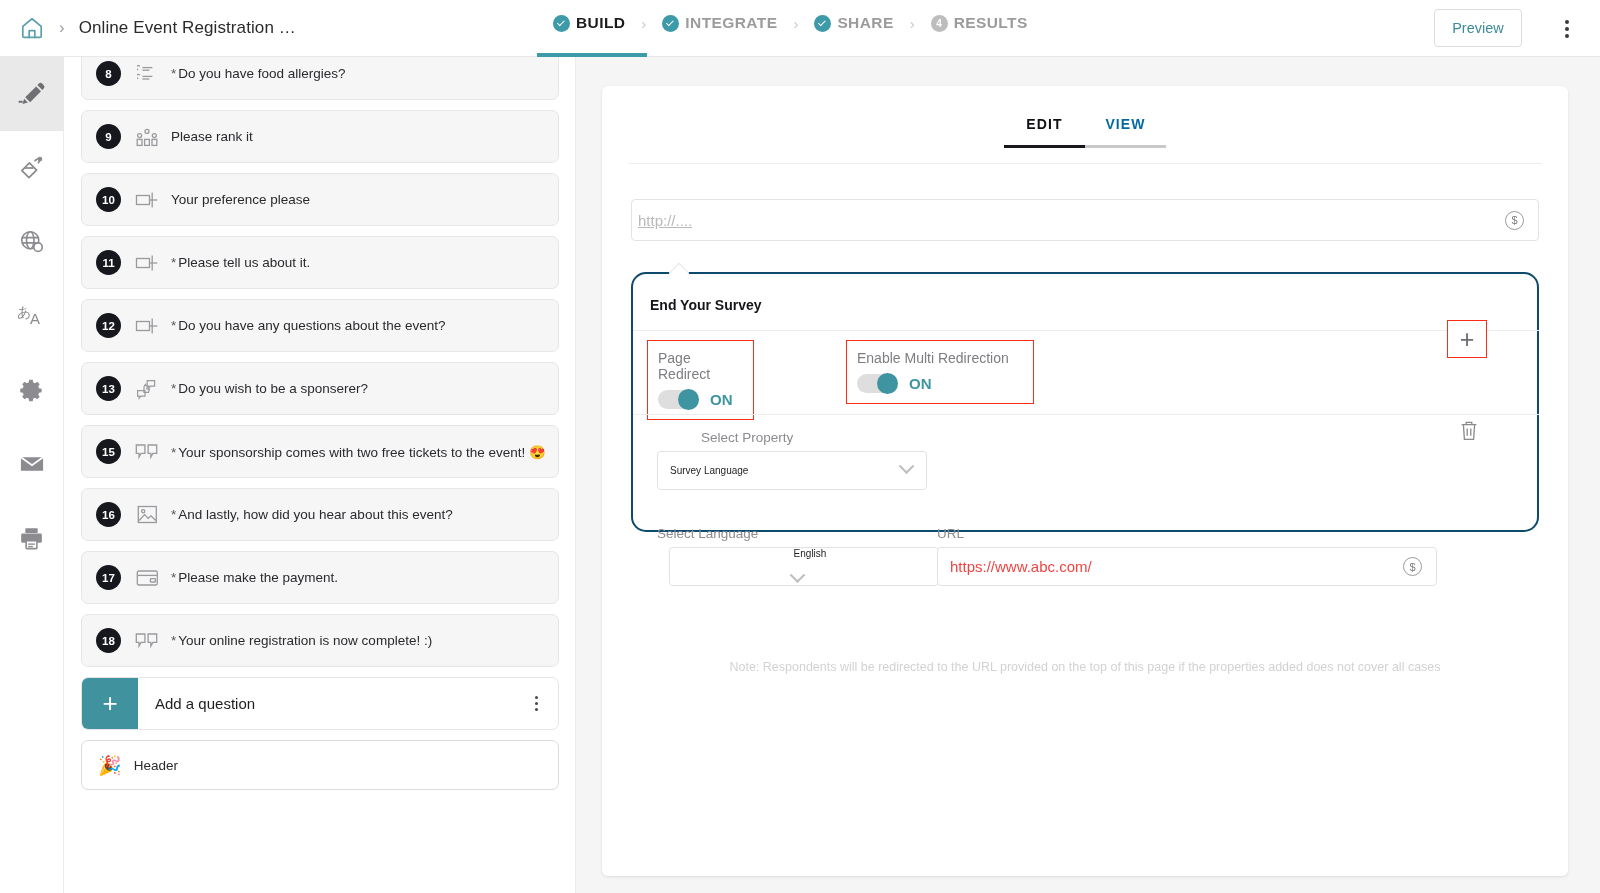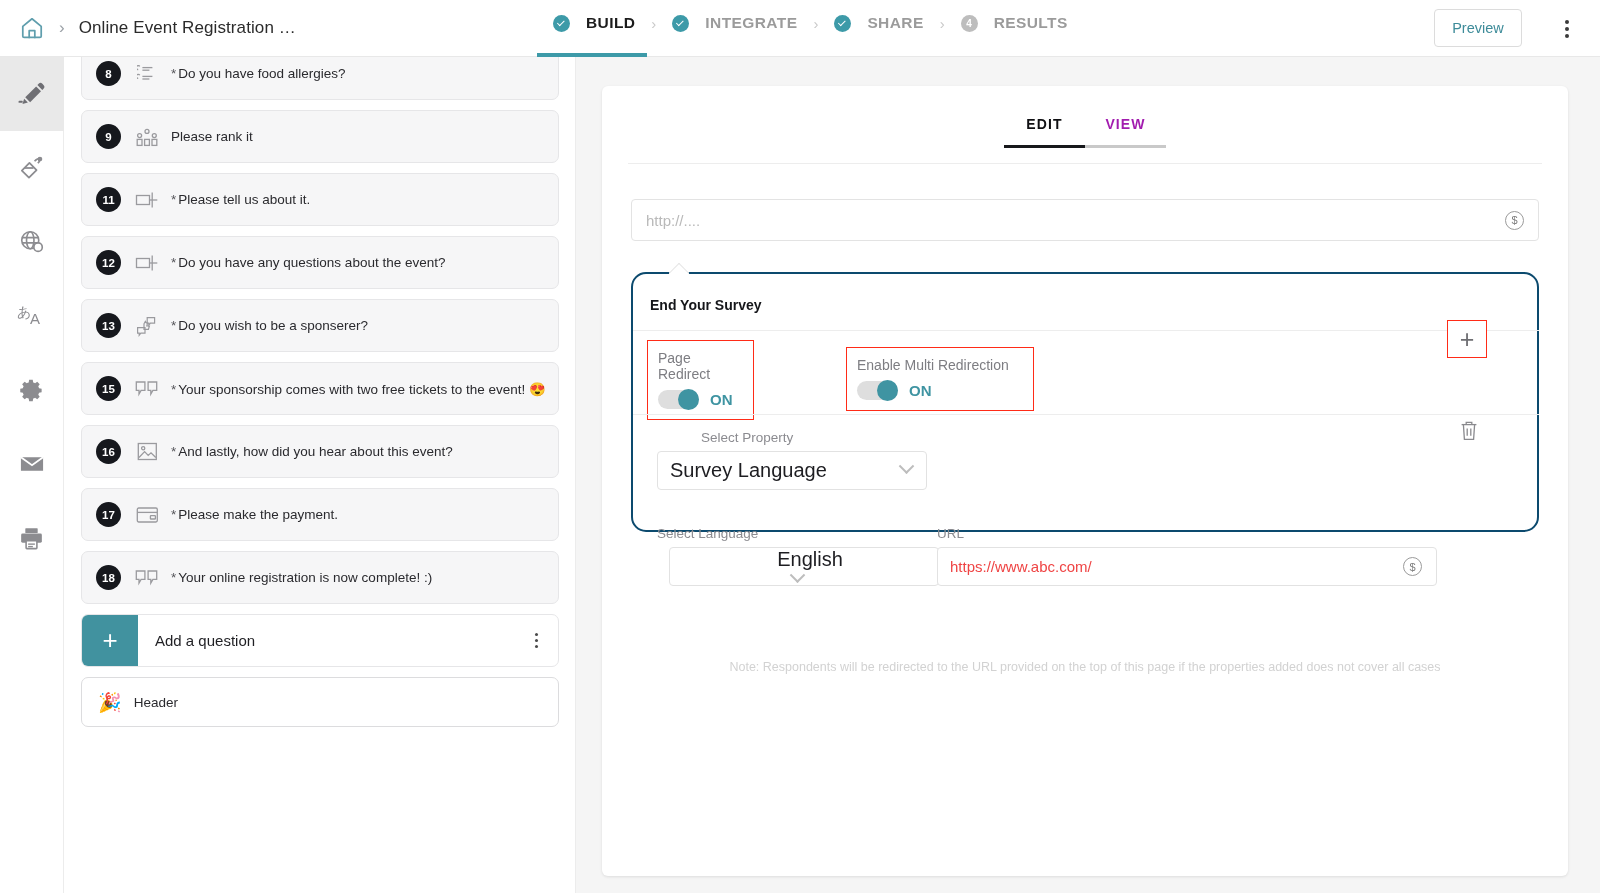--- a/index.html
+++ b/index.html
@@ -28,21 +28,21 @@
   }
   .survey-title {
     font-size: 17px; color: #2b2b2b; letter-spacing: .1px;
     white-space: nowrap;
   }
 
   .steps {
     position: absolute; left: 553px; top: 14px;
     display: flex; align-items: center; gap: 0;
   }
-  .step { display: flex; align-items: center; gap: 16px; }
+  .step { display: flex; align-items: center; gap: 6px; }
   .step-dot {
     width: 17px; height: 17px; border-radius: 50%;
     display: flex; align-items: center; justify-content: center;
     font-size: 10px; color: #fff; font-weight: 600;
   }
   .step-dot.done { background: #3d9aa8; }
   .step-dot.num { background: #bdbdbd; }
   .step-dot .tick {
     display: block; width: 7px; height: 4px;
     border-left: 1.6px solid #fff; border-bottom: 1.6px solid #fff;
@@ -157,31 +157,31 @@
 
   .tabs {
     position: absolute; left: 0; top: 30px; width: 966px;
     display: flex; justify-content: center; align-items: flex-end;
   }
   .tab {
     font-size: 14px; letter-spacing: 1.1px; font-weight: 600;
     padding-bottom: 13px; cursor: pointer; width: 81px; text-align: center;
   }
   .tab.on { color: #101013; border-bottom: 3px solid #17181b; }
-  .tab.off { color: #a21caf; border-bottom: 3px solid #c9c9c9; text-align: center; }
+  .tab.off { color: #0369a1; border-bottom: 3px solid #c9c9c9; text-align: center; }
   .tabs-rule {
     position: absolute; left: 26px; top: 77px; width: 914px; height: 1px; background: #ededed;
   }
 
   .urlbar {
     position: absolute; left: 29px; top: 113px; width: 908px; height: 42px;
     border: 1px solid #e3e3e3; border-radius: 4px; background: #fff;
     display: flex; align-items: center;
   }
-  .urlbar .ph { font-size: 15px; color: #b9b9b9; margin-left: 14px; flex: 1; }
+  .urlbar .ph { font-size: 15px; color: #b9b9b9; margin-left: 6px; flex: 1; text-decoration: underline; }
   .dollar {
     width: 19px; height: 19px; border-radius: 50%; border: 1.3px solid #9b9b9b;
     color: #7d7d7d; font-size: 11px; display: flex; align-items: center; justify-content: center;
     margin-right: 14px; flex: none; cursor: pointer;
   }
 
   .panel {
     position: absolute; left: 29px; top: 186px; width: 908px; height: 260px;
     border: 2px solid #0c4a6e; border-radius: 15px; background: #fff;
   }
@@ -199,41 +199,41 @@
     font-size: 14px; font-weight: 700; color: #15161a;
   }
   .panel-rule1 { position: absolute; left: 0; top: 56px; width: 906px; height: 1px; background: #ededed; }
   .panel-rule2 { position: absolute; left: 0; top: 140px; width: 906px; height: 1px; background: #ededed; }
 
   .toggle-group {
     position: absolute; display: flex; flex-direction: column;
     border: 1.6px solid #ff2b17; padding: 9px 12px 10px 10px;
   }
   .tg-a { left: 14px; top: 66px; width: 107px; }
-  .tg-b { left: 213px; top: 73px; width: 188px; }
+  .tg-b { left: 213px; top: 66px; width: 188px; }
   .tg-label { font-size: 14px; color: #7d7d82; margin-bottom: 8px; }
   .tg-row { display: flex; align-items: center; gap: 11px; }
   .switch {
     width: 41px; height: 19px; border-radius: 10px; background: #dedede;
     position: relative; cursor: pointer; flex: none;
   }
   .switch .knob {
     position: absolute; right: 0px; top: -1px;
     width: 21px; height: 21px; border-radius: 50%; background: #3f94a2;
   }
   .tg-state { font-size: 15px; font-weight: 600; color: #3f94a2; }
 
   .fld-label {
     position: absolute; font-size: 13.5px; color: #8b8b90;
   }
   .sel {
     position: absolute; height: 39px; border: 1px solid #e2e2e2; border-radius: 4px;
     background: #fff; display: flex; align-items: center; cursor: pointer;
   }
-  .sel .val { font-size: 20px; color: #1d1d21; margin-left: 12px; flex: 1; }
+  .sel .val { font-size: 10px; color: #1d1d21; margin-left: 12px; flex: 1; }
   .chev {
     width: 11px; height: 11px; margin-right: 14px; flex: none;
     border-right: 2px solid #bdbdbd; border-bottom: 2px solid #bdbdbd;
     transform: rotate(45deg) translate(-3px,-3px);
   }
   .txtfld {
     position: absolute; height: 39px; border: 1px solid #e2e2e2; border-radius: 4px;
     background: #fff; display: flex; align-items: center;
   }
   .txtfld .val { font-size: 15px; color: #ef4444; margin-left: 12px; flex: 1; }
@@ -398,20 +398,31 @@
             <circle cx="11" cy="4.4" r="2"></circle>
             <circle cx="18.3" cy="8.6" r="2"></circle>
           <rect x="1.2" y="12.4" width="4.8" height="6"></rect>
             <rect x="8.6" y="12.4" width="4.8" height="6"></rect>
             <rect x="16" y="12.4" width="4.8" height="6"></rect>
         </svg>
       </span>
       <span class="qtext">Please rank it</span>
     </div>
 
+    <div class="qrow">
+      <span class="qnum">10</span>
+      <span class="qicon">
+        <svg width="24" height="20" viewBox="0 0 24 20" fill="none" stroke="#9a9a9e" stroke-width="1.3">
+          <rect x="1.5" y="5.5" width="13" height="9"></rect>
+            <path d="M14.5 10h7.8"></path>
+            <path d="M17.2 2.5v15"></path>
+        </svg>
+      </span>
+      <span class="qtext">Your preference please</span>
+    </div>
 
     <div class="qrow">
       <span class="qnum">11</span>
       <span class="qicon">
         <svg width="24" height="20" viewBox="0 0 24 20" fill="none" stroke="#9a9a9e" stroke-width="1.3">
           <rect x="1.5" y="5.5" width="13" height="9"></rect>
             <path d="M14.5 10h7.8"></path>
             <path d="M17.2 2.5v15"></path>
         </svg>
       </span>

